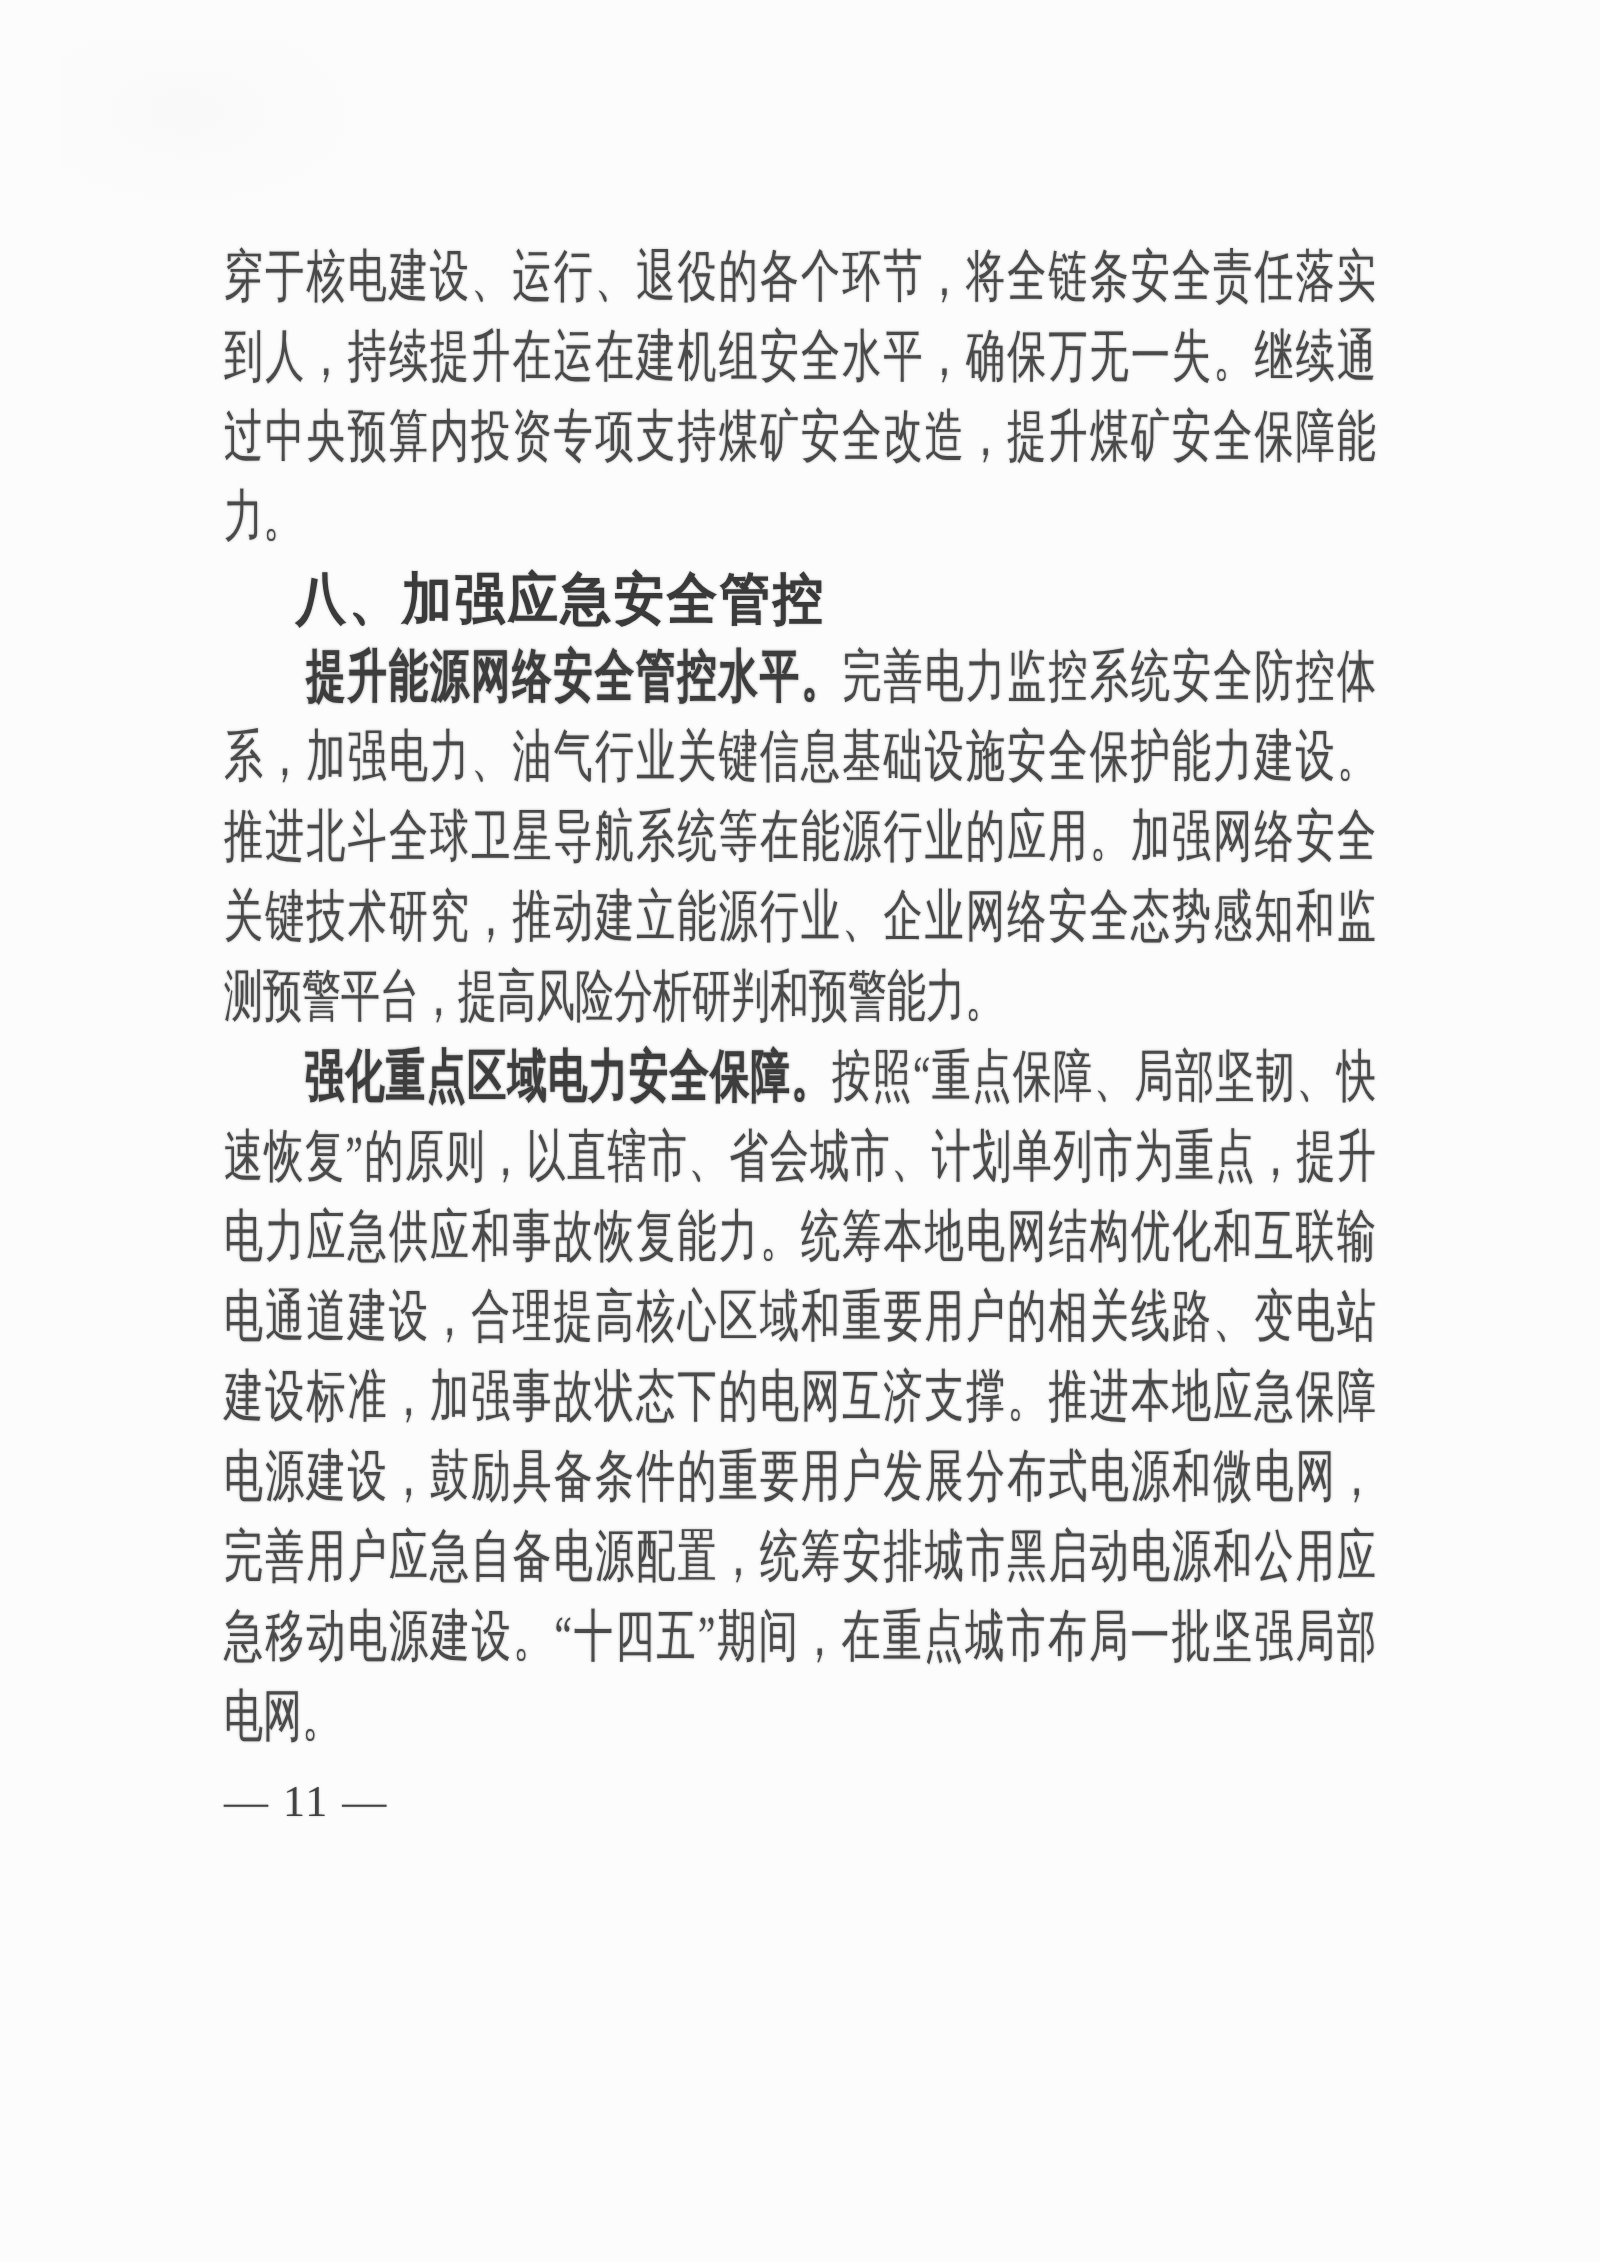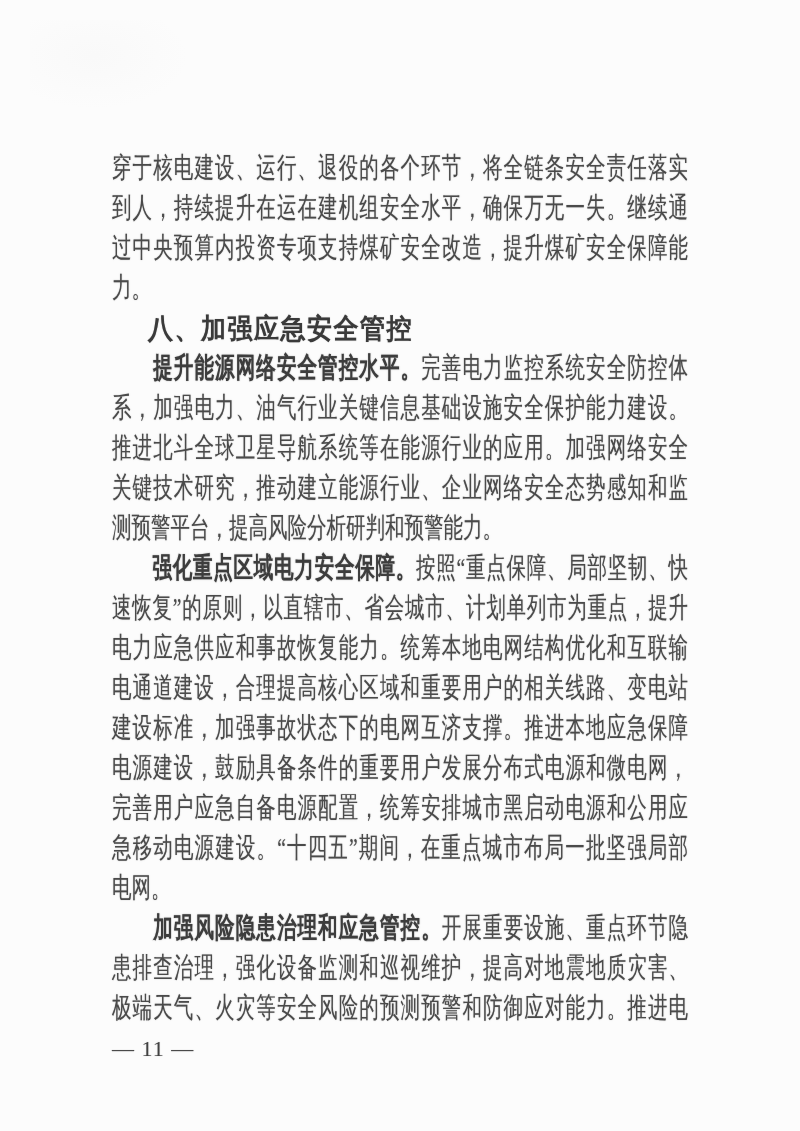--- a/index.html
+++ b/index.html
@@ -15,21 +15,21 @@
     font-family: "Liberation Serif", "DejaVu Serif", serif;
   }
   .sheet {
     position: absolute;
     inset: 0;
     background: #fcfcfc;
   }
   .content {
     position: absolute;
     left: 112px;
-    top: 148px;
+    top: 120px;
     width: 576px;
   }
   .para { margin: 0; padding: 0; }
   .line {
     height: 40px;
     line-height: 40px;
     font-size: 19.5px;
     color: #4a4a4a;
     text-align: justify;
     text-align-last: justify;
@@ -105,20 +105,15 @@
         <div class="line"><span>　　</span><span class="seg-bold">强化重点区域电力安全保障。</span><span>按照“重点保障、局部坚韧、快</span></div>
         <div class="line"><span>速恢复”的原则，以直辖市、省会城市、计划单列市为重点，提升</span></div>
         <div class="line"><span>电力应急供应和事故恢复能力。统筹本地电网结构优化和互联输</span></div>
         <div class="line"><span>电通道建设，合理提高核心区域和重要用户的相关线路、变电站</span></div>
         <div class="line"><span>建设标准，加强事故状态下的电网互济支撑。推进本地应急保障</span></div>
         <div class="line"><span>电源建设，鼓励具备条件的重要用户发展分布式电源和微电网，</span></div>
         <div class="line"><span>完善用户应急自备电源配置，统筹安排城市黑启动电源和公用应</span></div>
         <div class="line"><span>急移动电源建设。“十四五”期间，在重点城市布局一批坚强局部</span></div>
         <div class="line partial"><span>电网。</span></div>
       </section>
-    <section class="para">
-        <div class="line"><span>　　</span><span class="seg-bold">加强风险隐患治理和应急管控。</span><span>开展重要设施、重点环节隐</span></div>
-        <div class="line"><span>患排查治理，强化设备监测和巡视维护，提高对地震地质灾害、</span></div>
-        <div class="line"><span>极端天气、火灾等安全风险的预测预警和防御应对能力。推进电</span></div>
-      </section>
     <footer class="pagenum">— 11 —</footer>
   </main>
 </div>
 
 </body></html>

